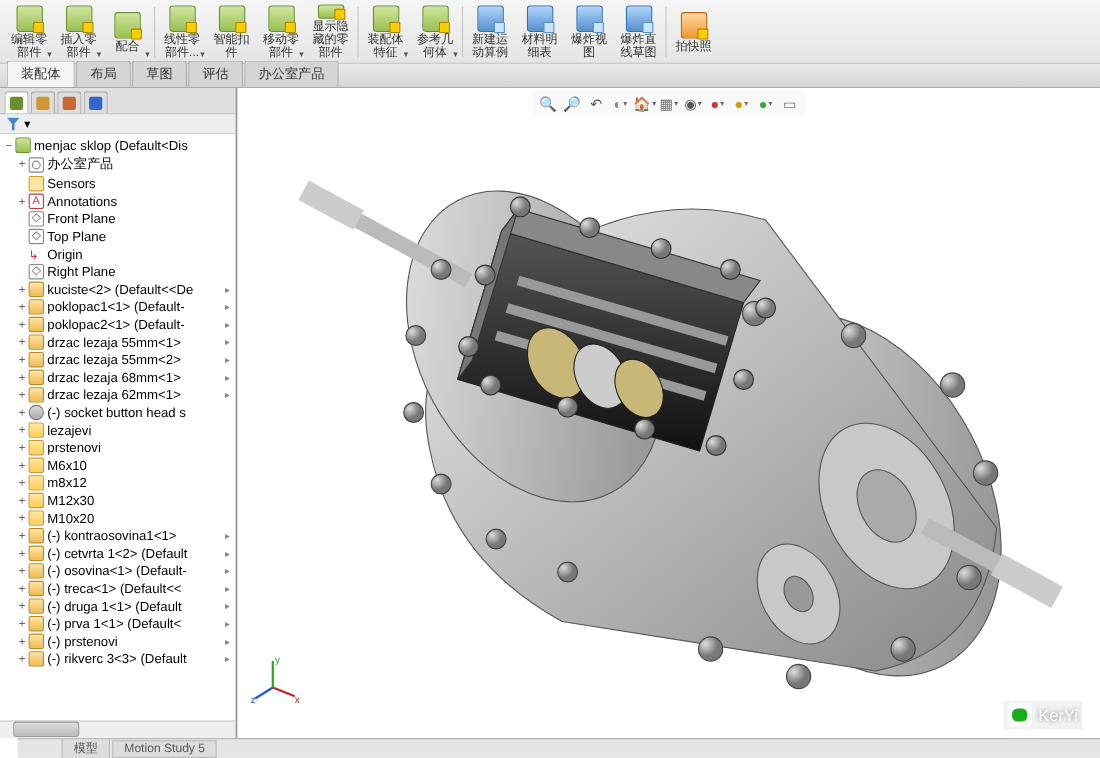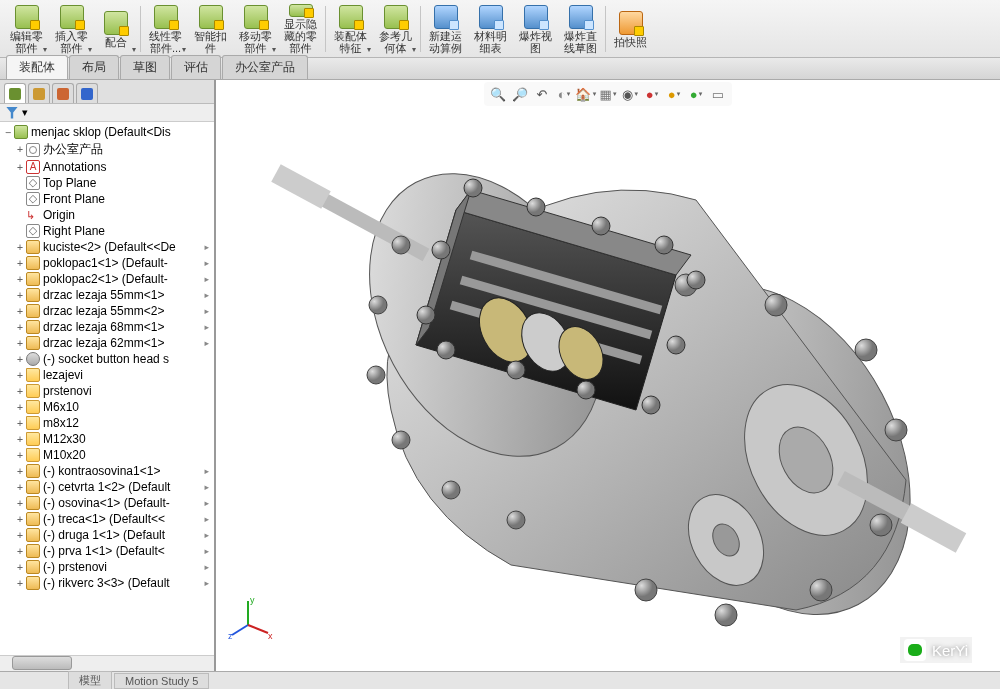--- a/index.html
+++ b/index.html
@@ -60,26 +60,26 @@
 .view-toolbar { position:absolute; top:2px; left:50%; transform:translateX(-50%); display:flex; gap:2px; background:rgba(245,245,245,.6); padding:2px 4px; border-radius:4px; }
 .vt-btn { width:20px; height:20px; display:flex; align-items:center; justify-content:center; cursor:pointer; border-radius:3px; }
 .vt-ico { font-size:13px; }
 .vt-drop { font-size:7px; margin-left:1px; color:#666; }
 
 .model-svg { position:absolute; inset:0; }
 
 .triad { position:absolute; left:12px; bottom:30px; width:46px; height:46px; }
 .triad line { stroke-width:2; }
 
-.watermark { position:absolute; right:28px; bottom:8px; display:flex; align-items:center; color:#fff; font-size:15px; text-shadow:0 0 4px rgba(0,0,0,.5); background:rgba(0,0,0,.05); padding:2px 4px; }
+.watermark { position:absolute; right:16px; bottom:8px; display:flex; align-items:center; color:#fff; font-size:15px; text-shadow:0 0 4px rgba(0,0,0,.5); background:rgba(0,0,0,.05); padding:2px 4px; }
 .watermark .wx { width:22px; height:22px; background:#fff; border-radius:4px; margin-right:6px; display:flex; align-items:center; justify-content:center; }
 .watermark .wx::before{content:"";width:14px;height:12px;background:#1aad19;border-radius:5px;}
 
 
-.bottom { height:18px; background:#e5e5e5; border-top:1px solid #aaa; display:flex; align-items:center; font-size:11px; padding-left:68px; color:#555; }
+.bottom { height:18px; background:#e5e5e5; border-top:1px solid #aaa; display:flex; align-items:center; font-size:11px; padding-left:40px; color:#555;margin-left:16px; }
 .bottom .btab { padding:1px 10px; border:1px solid #bbb; background:#ddd; margin-right:2px; cursor:pointer; }
 </style>
 </head>
 <body>
 
 <div class="toolbar" id="toolbar">
     <div class="tool-btn">
       <div class="tool-icon "></div>
       <div class="tool-label">编辑零
 部件</div>
@@ -196,33 +196,38 @@
         <span class="ico assy"></span>
         <span>menjac sklop  (Default&lt;Dis</span>
       </div>
       <div id="tree-body">
           <div class="tree-item d1">
             <span class="exp">+</span>
             <span class="ico hist"></span>
             <span>办公室产品</span>
           </div>
           <div class="tree-item d1">
+            <span class="exp"></span>
+            <span class="ico sensor"></span>
+            <span>Sensors</span>
+          </div>
+          <div class="tree-item d1">
             <span class="exp">+</span>
             <span class="ico anno">A</span>
             <span>Annotations</span>
+          </div>
+          <div class="tree-item d1">
+            <span class="exp"></span>
+            <span class="ico plane"></span>
+            <span>Front Plane</span>
           </div>
           <div class="tree-item d1">
             <span class="exp"></span>
             <span class="ico plane"></span>
             <span>Top Plane</span>
-          </div>
-          <div class="tree-item d1">
-            <span class="exp"></span>
-            <span class="ico plane"></span>
-            <span>Front Plane</span>
           </div>
           <div class="tree-item d1">
             <span class="exp"></span>
             <span class="ico origin"></span>
             <span>Origin</span>
           </div>
           <div class="tree-item d1">
             <span class="exp"></span>
             <span class="ico plane"></span>
             <span>Right Plane</span>

